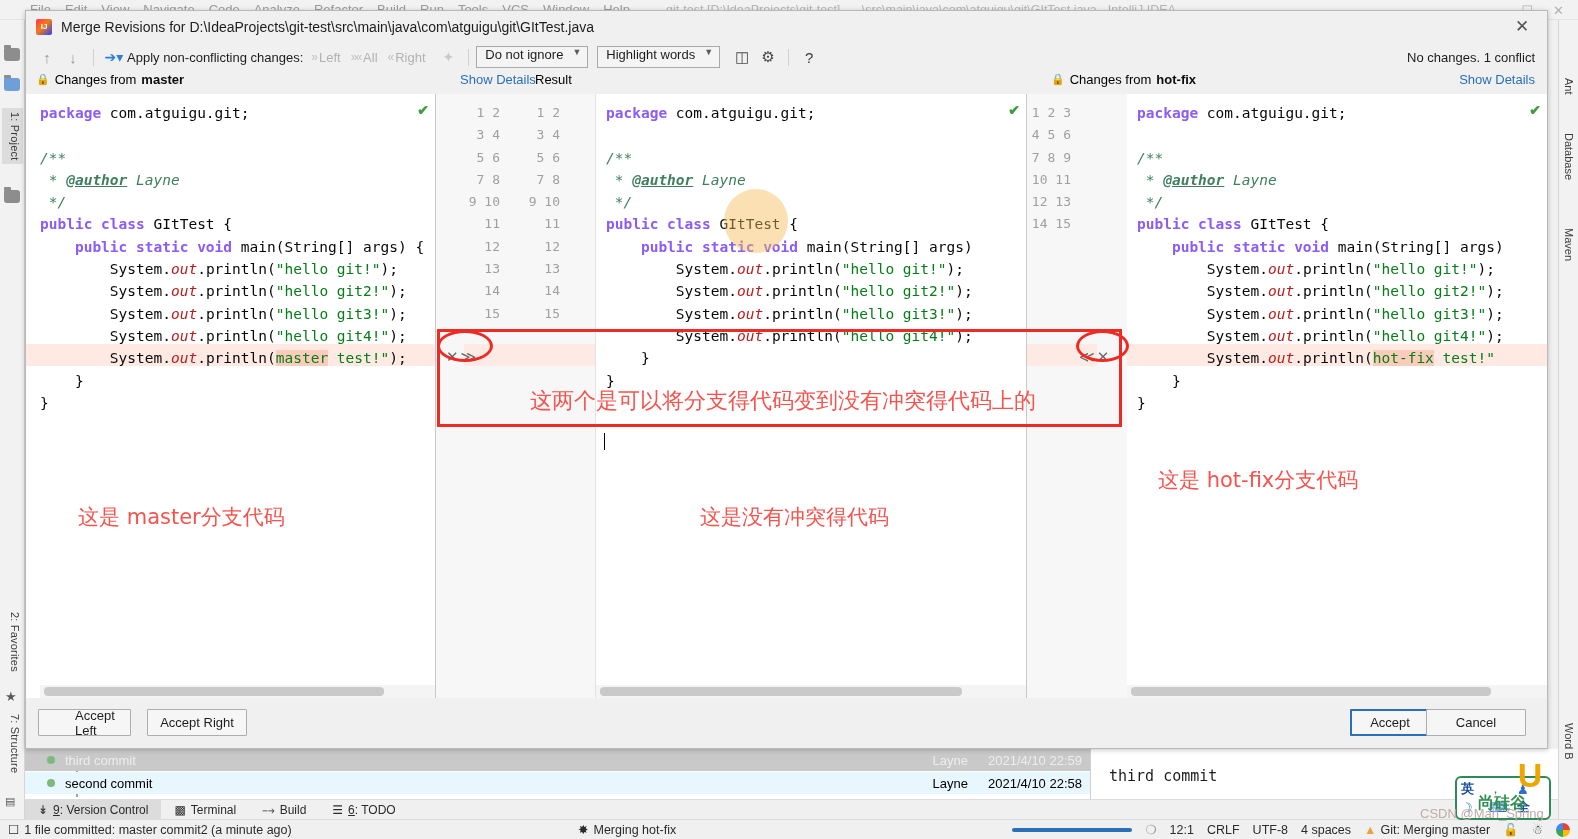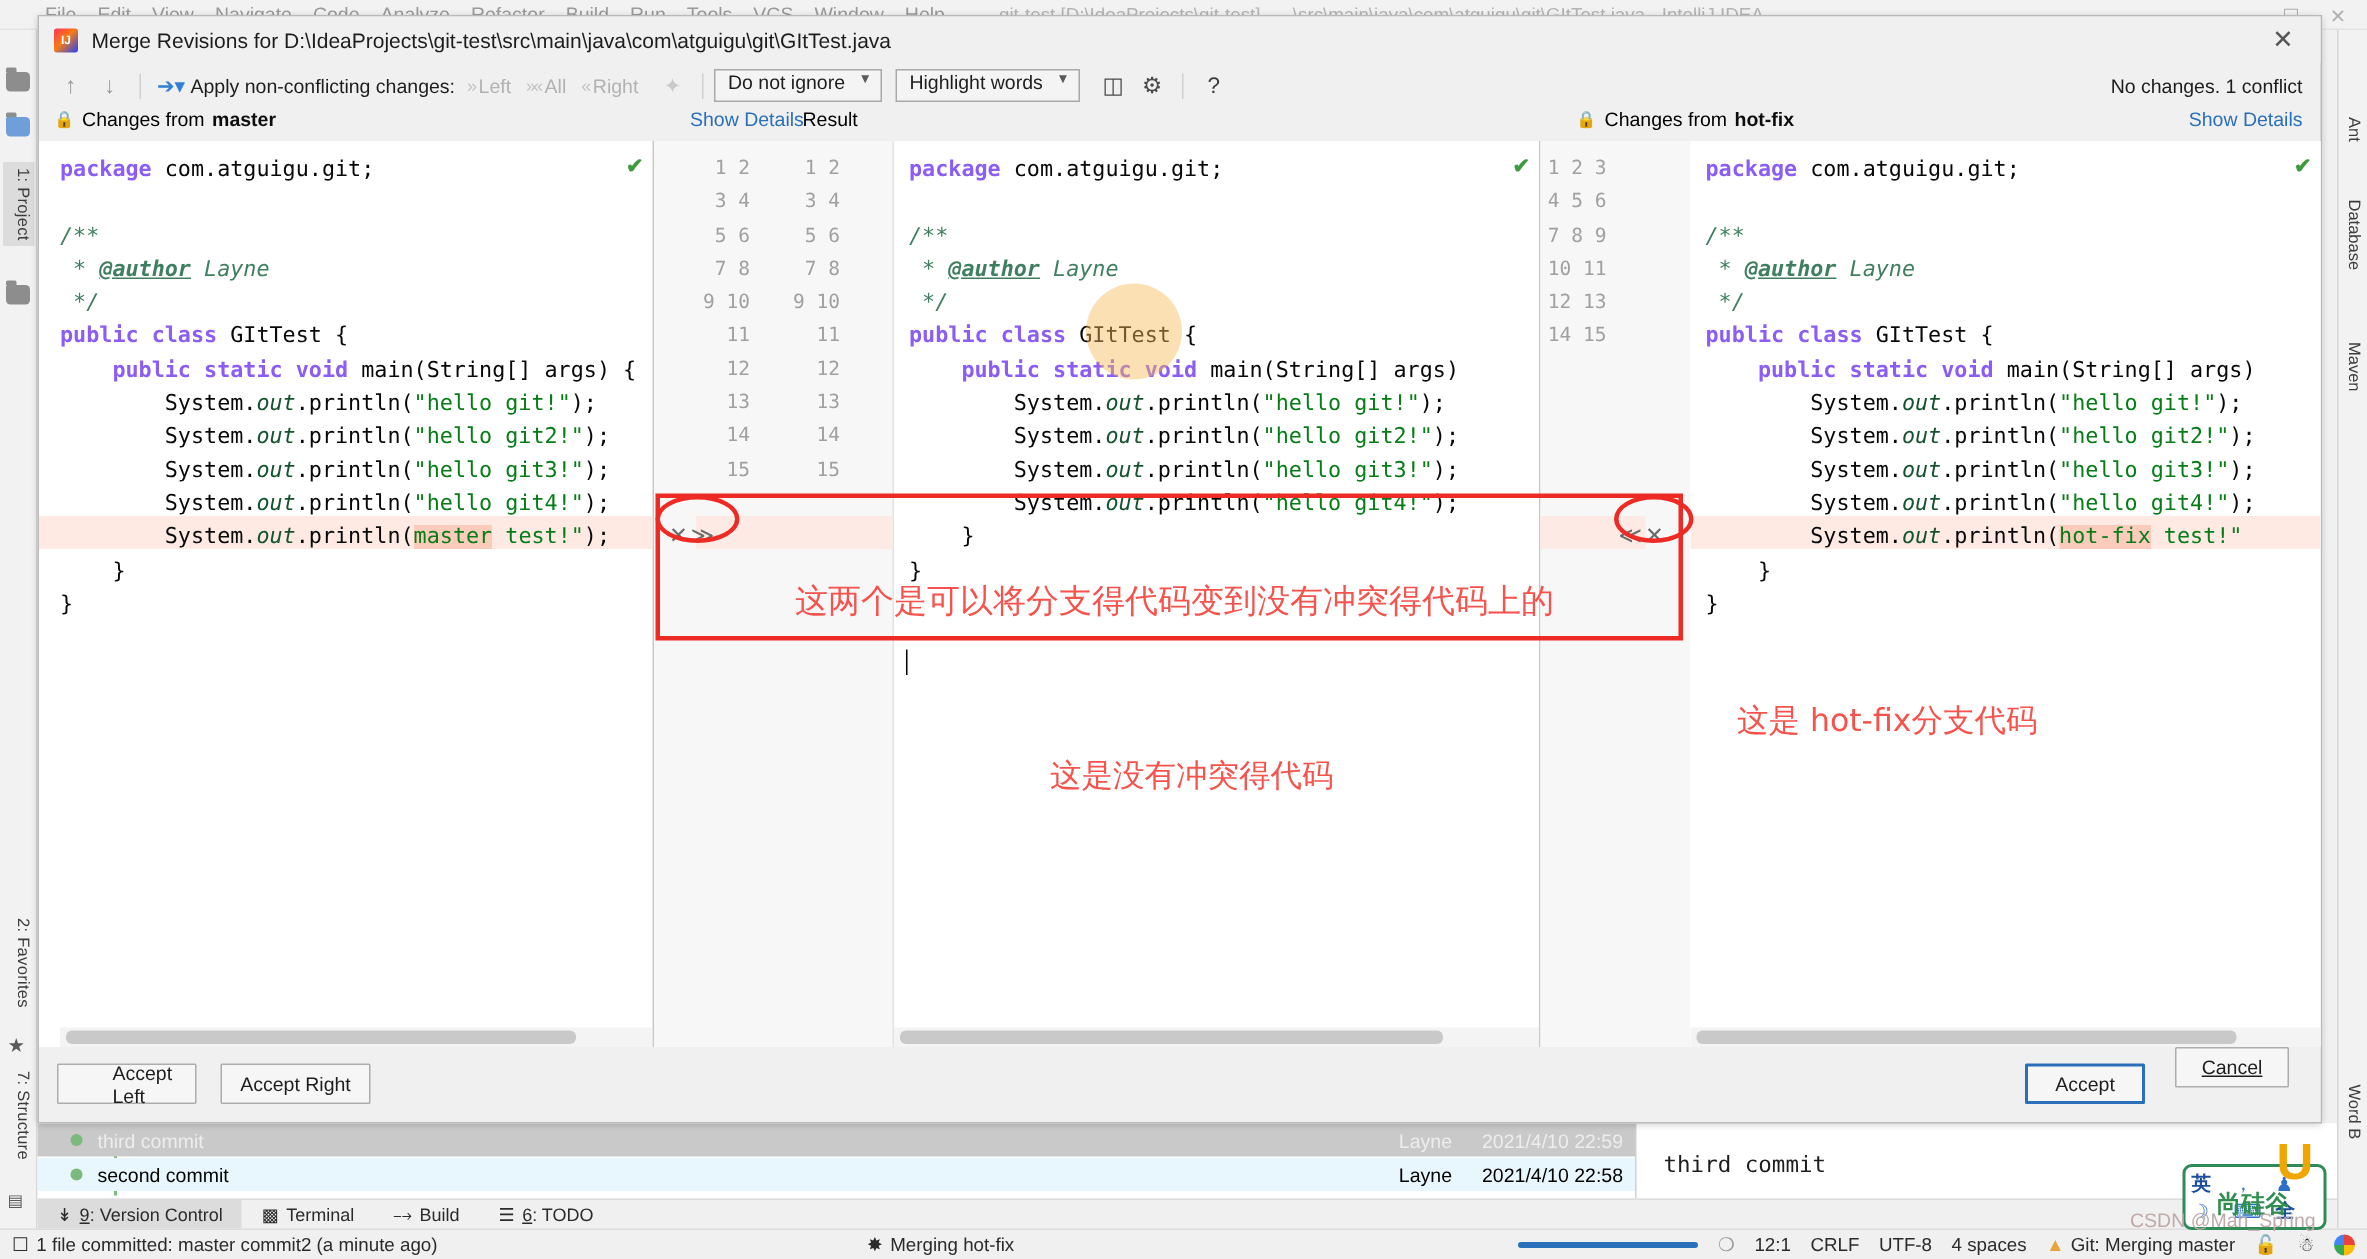--- a/index.html
+++ b/index.html
@@ -125,21 +125,21 @@
 
   .ln-col { position: absolute; top: 8px; font-size: 13px; color: #a0a0a0; line-height: 22.3px; text-align: right; font-family: "DejaVu Sans Mono", monospace;}
   .code {
     position: absolute; top: 8px; left: 0; font-family: "DejaVu Sans Mono", monospace;
     font-size: 14.5px; line-height: 22.3px; white-space: pre; color: #080808;
   }
   .kw  { color: #8b5cf6; font-weight: bold; }
   .str { color: #067d17; }
   .cmt { color: #3f7f5f; font-style: italic; }
   .tag { color: #3f7f5f; font-style: italic; text-decoration: underline; font-weight: bold;}
-  .fld { color: #14532d; font-style: italic; }
+  .fld { color: #b91c1c; font-style: italic; }
   .hl-line { position: absolute; left: 0; right: 0; height: 22px; background: #fee9e3; }
   .hl-word { background: #fbcbbb; }
 
   .chk { position: absolute; right: 6px; top: 8px; color: #3f9b3f; font-size: 14px; font-weight: bold; }
 
   
   .mark-row { position: absolute; left: 0; right: 0; height: 22px; background: #fdeae4; }
   .gicons { position: absolute; display: flex; align-items: center; gap: 2px; color: #6a6a6a; font-size: 15px; cursor: pointer; }
 
   
@@ -504,25 +504,26 @@
         <div class="chk">✔</div>
         <div class="hscroll-track" style="left:0; right:0;"></div>
         <div class="hscroll" style="left:4px; width:360px;"></div>
       </div>
     </div>
 
     <div class="dlg-foot">
       <div class="btn" style="left:12px; top:11px; width:93px;padding-left:36px;">Accept Left</div>
       <div class="btn" style="left:121px; top:11px; width:100px;">Accept Right</div>
       <div class="btn primary" style="right:117px; top:11px; width:80px;">Accept</div>
-      <div class="btn" style="right:21px; top:0; width:76px;text-decoration:underline;">Cancel</div>
+      <div class="btn" style="right:21px; top:11px; width:100px;">Cancel</div>
     </div>
   </div>
 
   <div class="ann-box" style="left:437px; top:329px; width:685px; height:98px;"></div>
   <div class="ann-ellipse" style="left:437px; top:330px; width:56px; height:32px;"></div>
   <div class="ann-ellipse" style="left:1076px; top:330px; width:53px; height:32px;"></div>
 
   <div class="ann-text big" style="left:530px; top:386px;">这两个是可以将分支得代码变到没有冲突得代码上的</div>
+  <div class="ann-text" style="left:78px; top:503px;">这是 master分支代码</div>
   <div class="ann-text" style="left:700px; top:503px;">这是没有冲突得代码</div>
   <div class="ann-text" style="left:1158px; top:466px;">这是 hot-fix分支代码</div>
 
 </div>
 
 </body></html>

